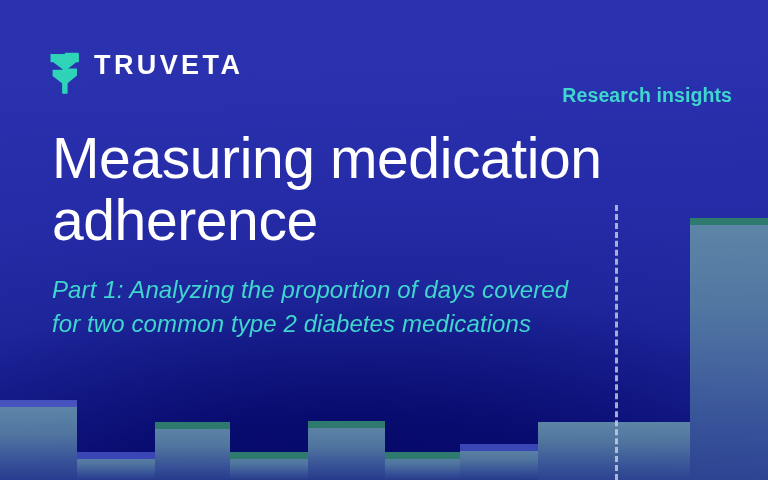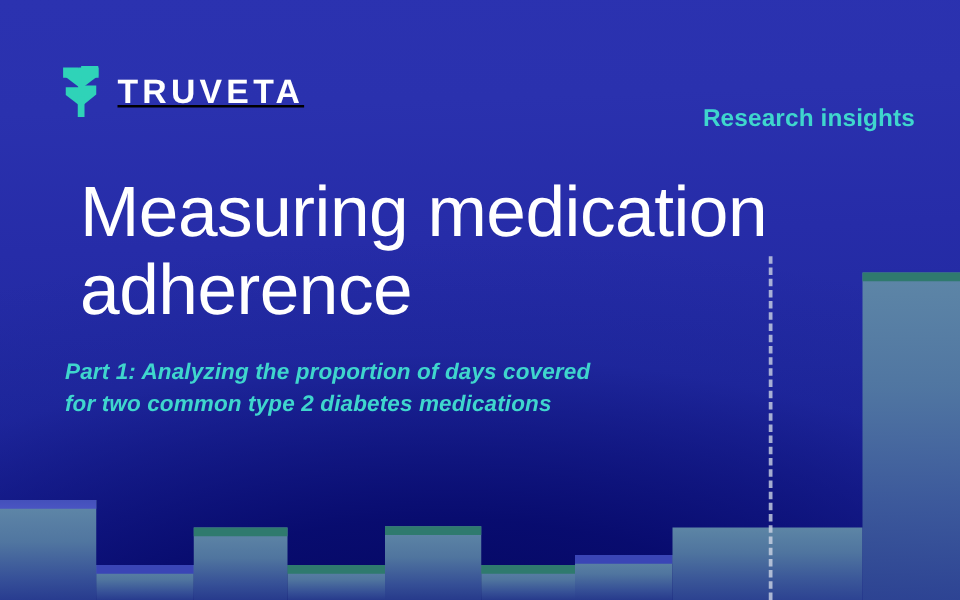--- a/index.html
+++ b/index.html
@@ -70,23 +70,21 @@
   #header {
     position: absolute;
     left: 0; right: 0; top: 0;
     height: 118px;
   }
   #logo-lockup {
     position: absolute;
     left: 50px;
     top: 52px;
     display: flex;
-    align-items: center;
     gap: 14px;
-    text-decoration: underline;
   }
   #logo-mark { width: 30px; height: 42px; display: block; }
   #logo-wordmark {
     color: #ffffff;
     font-size: 27px;
     font-weight: 700;
     letter-spacing: 3.4px;
     line-height: 1;
     white-space: nowrap;
   }
@@ -108,30 +106,30 @@
     left: 52px;
     top: 128px;
     width: 660px;
   }
   #headline {
     color: #ffffff;
     font-size: 57px;
     font-weight: 300;
     line-height: 1.08;
     letter-spacing: -0.4px;
-    margin: 12px;
+    margin: 0;
     white-space: pre-line;
     font-stretch: condensed;
   }
   #subtitle {
     margin: 22px 0 0 0;
     color: #3fd6cd;
-    font-size: 18px;
+    font-size: 24px;
     font-style: italic;
-    font-weight: 700;
+    font-weight: 400;
     line-height: 1.42;
     letter-spacing: 0.1px;
     white-space: pre-line;
   }
 </style>
 </head>
 <body>
 
 <div id="slide">
 

